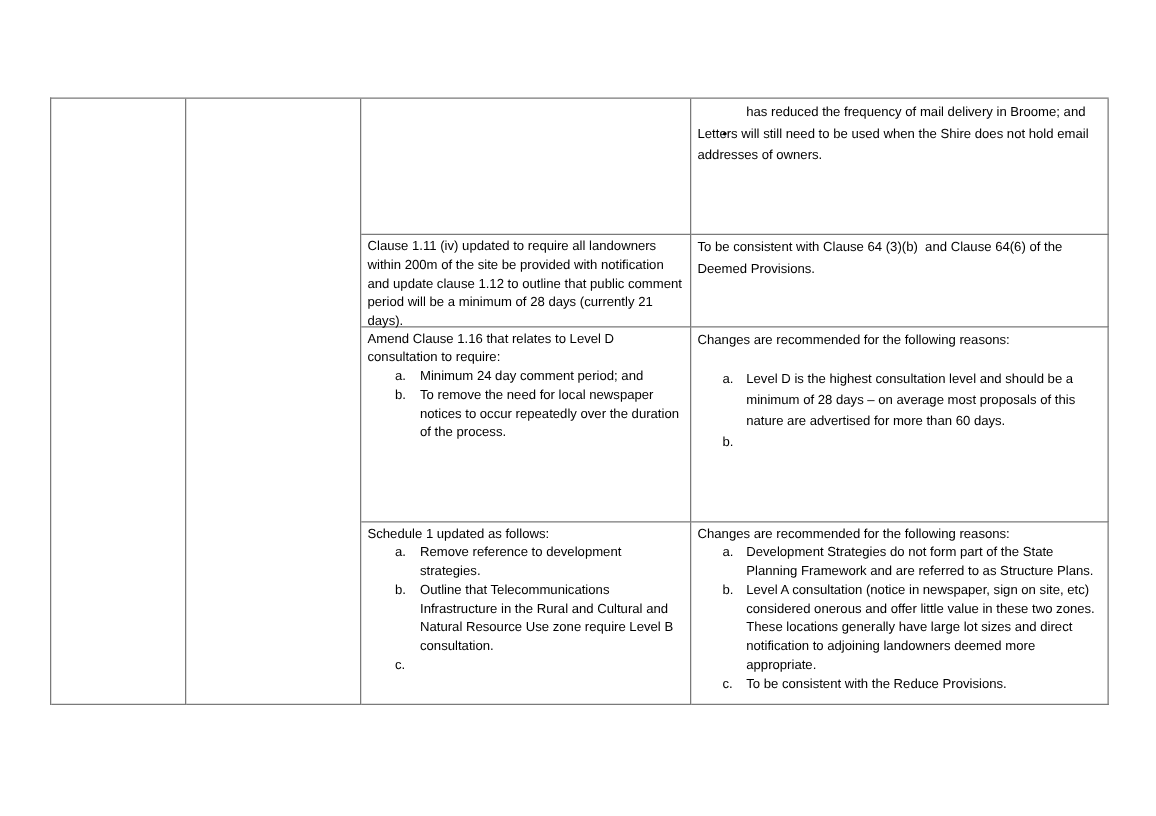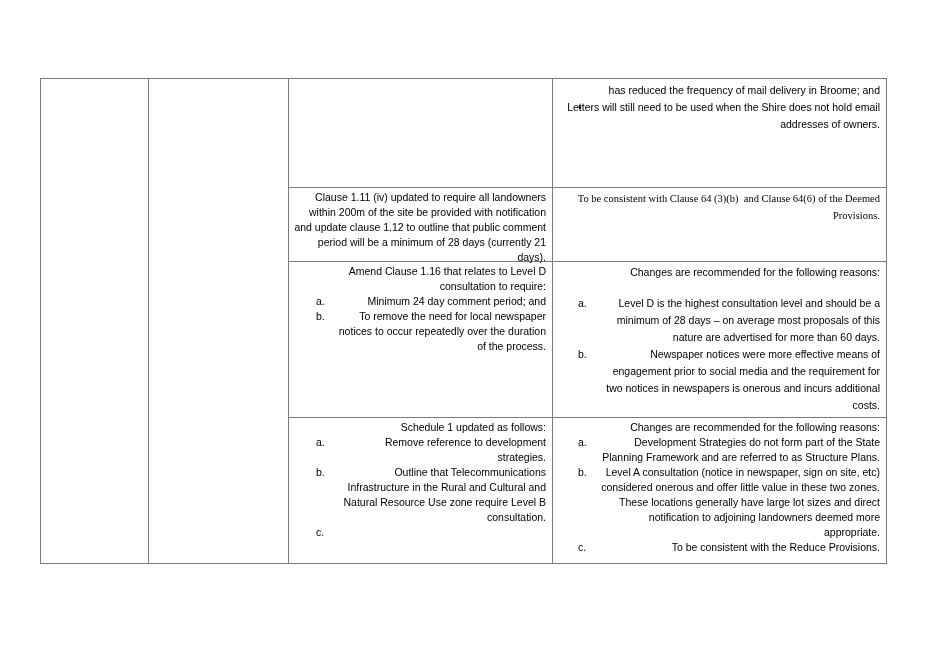--- a/index.html
+++ b/index.html
@@ -31,36 +31,35 @@
     border-left: 1px solid var(--border-color);
     font-size: 10.5px;
     color: var(--text-color);
   }
   .cell {
     border-right: 1px solid var(--border-color);
     border-bottom: 1px solid var(--border-color);
     padding: 2px 6px 2px 5px;
     line-height: 15px;
     overflow: visible;
-    text-align: right;
   }
   .span-rows { grid-row: 1 / span 4; }
   .lh17 { line-height: 17px; }
   .pad-top { padding-top: 3px; }
 
   
   .li { position: relative; }
   .mid .li { padding-left: 42px; }
   .mid .li > .marker { position: absolute; left: 22px; top: 0; }
   .rgt .li { padding-left: 39px; }
   .rgt .li > .marker { position: absolute; left: 20px; top: 0; }
   .hang { padding-left: 39px; position: relative; }
   .gap12 { margin-top: 0; }
   .gap14 { margin-top: 14px; }
-  .prewrap { white-space: pre-wrap; font-family: Liberation Serif, serif; }
+  .prewrap { white-space: pre-wrap; }
 </style>
 </head>
 <body>
 
 <div class="page">
   <div class="doc-table">
 
     <div class="cell span-rows"></div>
     <div class="cell span-rows"></div>
 
@@ -92,21 +91,20 @@
       </div>
     </div>
     <div class="cell rgt lh17">
       <div>Changes are recommended for the following reasons:</div>
       <div class="li gap14">
         <span class="marker">a.</span>
         <span>Level D is the highest consultation level and should be a minimum of 28 days – on average most proposals of this nature are advertised for more than 60 days.</span>
       </div>
       <div class="li">
         <span class="marker">b.</span>
-        <span>Newspaper notices were more effective means of engagement prior to social media and the requirement for two notices in newspapers is onerous and incurs additional costs.</span>
       </div>
     </div>
 
     <div class="cell mid">
       <div>Schedule 1 updated as follows:</div>
       <div class="li">
         <span class="marker">a.</span>
         <span>Remove reference to development strategies.</span>
       </div>
       <div class="li">

